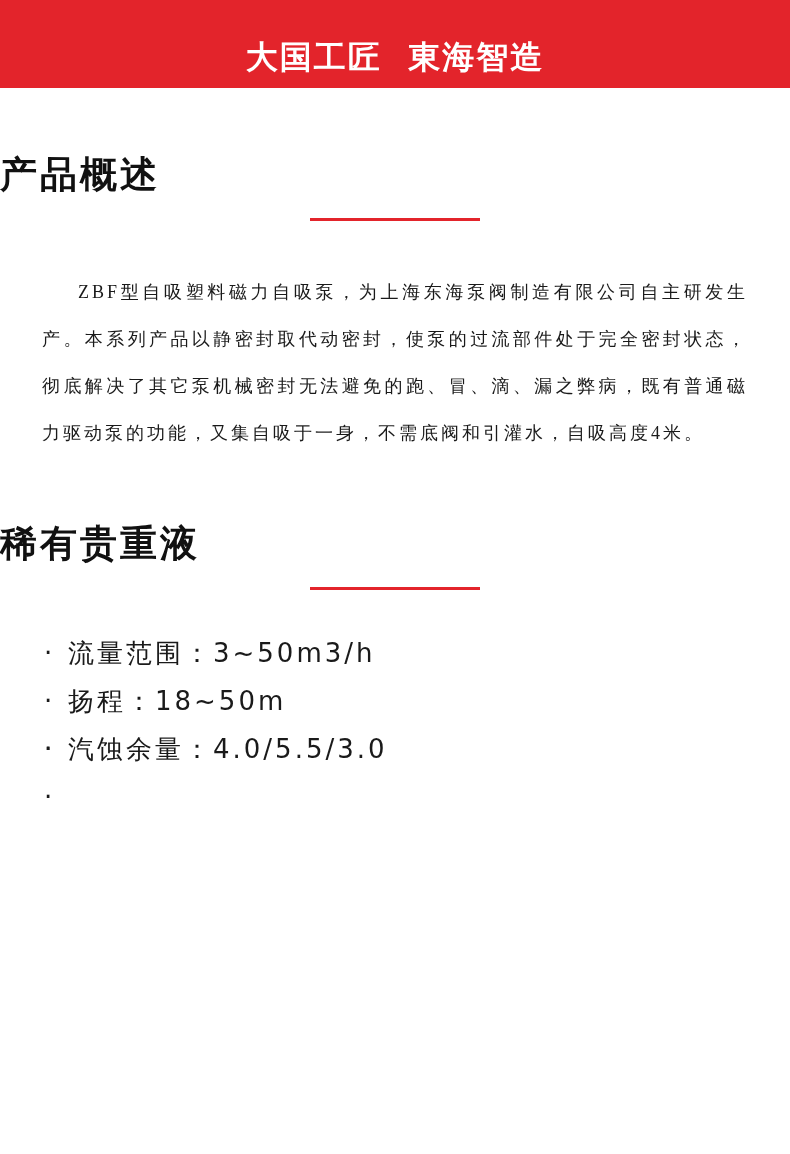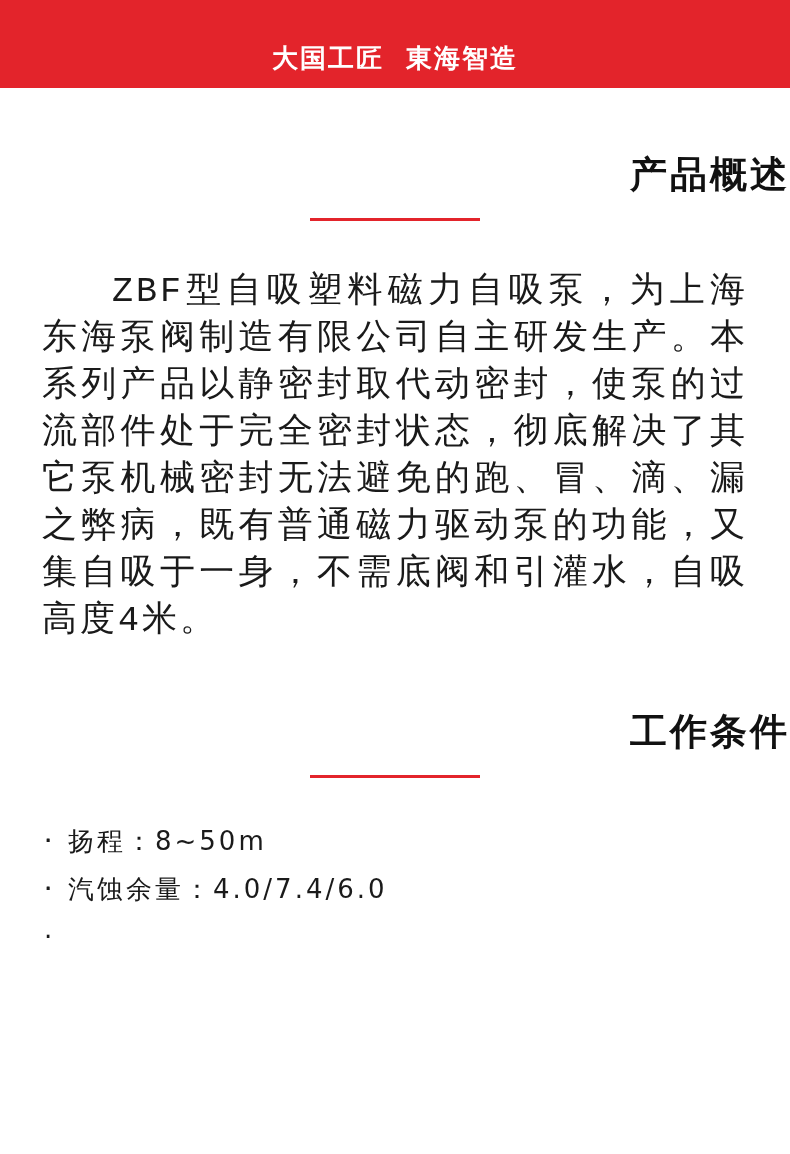--- a/index.html
+++ b/index.html
@@ -26,58 +26,58 @@
     width: 100%;
     height: 88px;
     background: #e3242b;
     display: flex;
     align-items: center;
     justify-content: center;
     box-sizing: border-box;
   }
   .banner-title {
     color: #ffffff;
-    font-size: 26px;
+    font-size: 32px;
     font-weight: bold;
     letter-spacing: 2px;
     font-family: "DejaVu Sans", sans-serif;
     white-space: pre;
     margin-top: 28px;
   }
 
   
   .section-heading {
-    text-align: right;
+    text-align: left;
     margin-top: 62px;
   }
   .section-heading .heading-text {
     display: inline-block;
     font-size: 37px;
     font-weight: bold;
     color: #111111;
     letter-spacing: 3px;
     font-family: "DejaVu Sans", sans-serif;
   }
   .heading-rule {
     width: 170px;
     height: 3px;
     background: #e3242b;
     margin: 18px auto 0 auto;
   }
 
   
   .overview-body {
     margin: 48px 42px 16px 42px;
-    font-size: 35px;
+    font-size: 18px;
     line-height: 47px;
     letter-spacing: 3px;
     color: #1a1a1a;
     text-align: justify;
     text-justify: inter-ideograph;
-    font-family: Liberation Mono, monospace;
+    font-family: Liberation Serif, serif;
     text-indent: 2em;
   }
 
   
   .conditions-list {
     list-style: none;
     margin: 40px 42px 0 42px;
     padding: 0;
     font-size: 26px;
     line-height: 46px;
@@ -109,37 +109,38 @@
   </div>
 
   <div class="section-heading">
     <div class="heading-text">产品概述</div>
     <div class="heading-rule"></div>
   </div>
 
   <p class="overview-body">ZBF型自吸塑料磁力自吸泵，为上海东海泵阀制造有限公司自主研发生产。本系列产品以静密封取代动密封，使泵的过流部件处于完全密封状态，彻底解决了其它泵机械密封无法避免的跑、冒、滴、漏之弊病，既有普通磁力驱动泵的功能，又集自吸于一身，不需底阀和引灌水，自吸高度4米。</p>
 
   <div class="section-heading">
-    <div class="heading-text">工作条件</div>
+    <div class="heading-text">稀有贵重液</div>
     <div class="heading-rule"></div>
   </div>
 
   <ul class="conditions-list">
     <li>
       <span class="dot">·</span>
+      <span>流量范围：3~50m3/h</span>
     </li>
     <li>
       <span class="dot">·</span>
-      <span>扬程：8~50m</span>
+      <span>扬程：18~50m</span>
     </li>
     <li>
       <span class="dot">·</span>
     </li>
     <li>
       <span class="dot">·</span>
-      <span>汽蚀余量：4.0/7.4/6.0</span>
+      <span>汽蚀余量：4.0/5.5/3.0</span>
     </li>
     <li>
       <span class="dot">·</span>
     </li>
   </ul>
 
 </div>
 
 </body></html>

